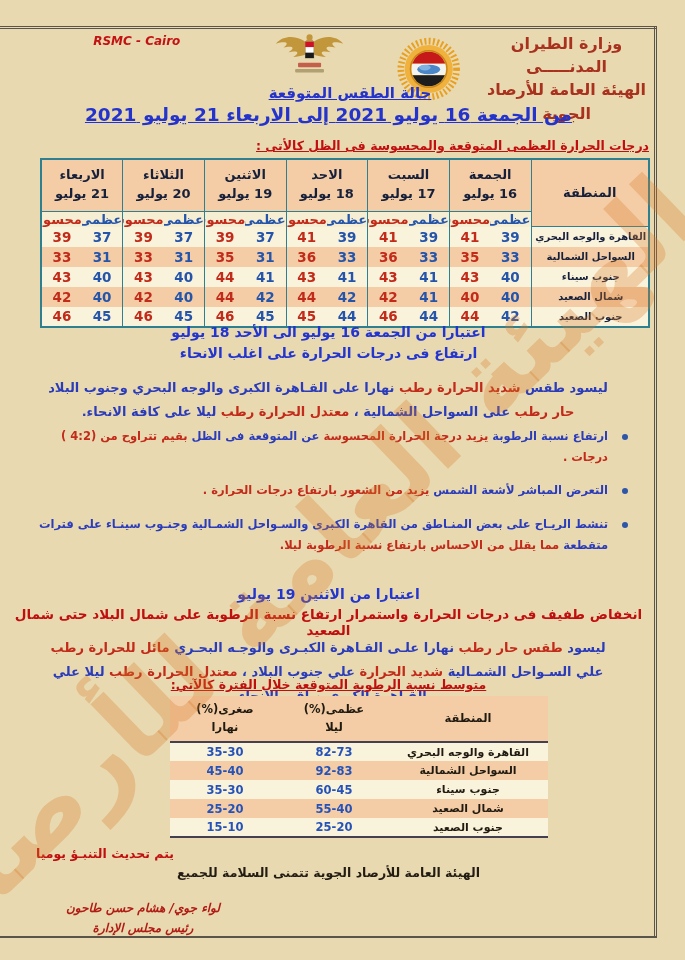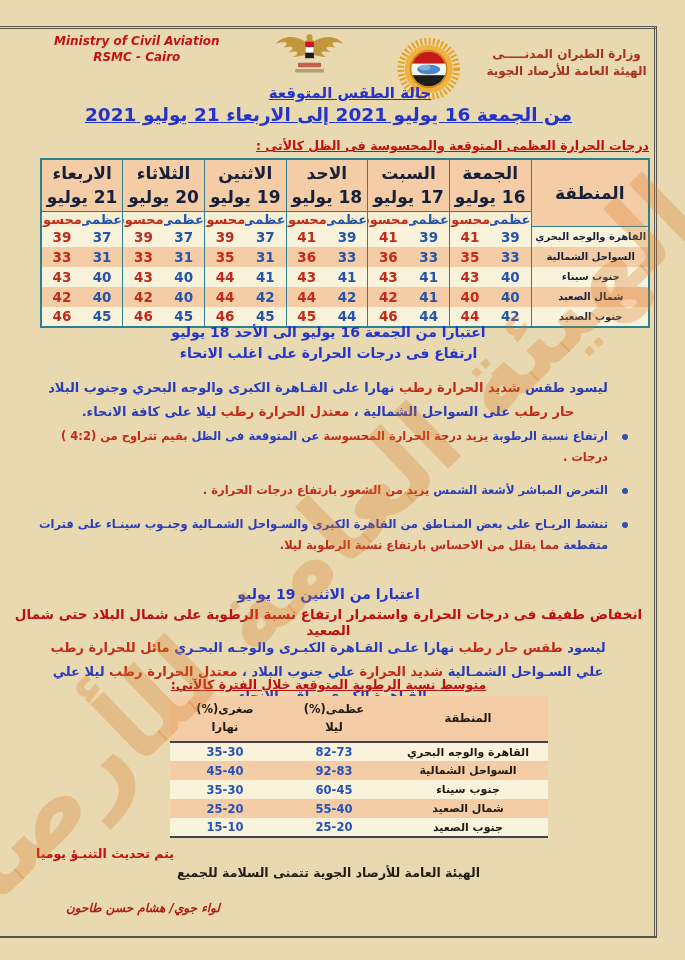--- a/index.html
+++ b/index.html
@@ -21,31 +21,31 @@
     position:absolute; top:462px; left:-130px; width:940px; z-index:5;
     transform:rotate(-44deg); font-size:104px; font-weight:bold; direction:rtl;
     white-space:nowrap; color:rgba(216,122,40,0.30); letter-spacing:-5px;
     pointer-events:none; text-align:center;
   }
 
   .hdr{position:absolute; top:30px; left:8px; width:645px; display:flex; align-items:flex-start; z-index:2;}
   .hdr-en{width:268px; text-align:center; color:#c31212; font-weight:bold; font-style:italic; font-size:12px; line-height:1.3; padding-top:4px;}
   .logo-wings{width:74px; height:58px; margin-left:8px;}
   .logo-sun{width:66px; height:66px; margin-left:52px; margin-top:6px;}
-  .hdr-ar{width:180px; margin-left:20px; text-align:center; direction:rtl; color:#a8321e; font-weight:bold; font-size:12px; line-height:1.45; padding-top:16px;}
+  .hdr-ar{width:180px; margin-left:20px; text-align:center; direction:rtl; color:#a8321e; font-weight:bold; font-size:16px; line-height:1.45; padding-top:2px;}
 
   .title1{position:absolute; top:84px; left:0; width:657px; text-align:center; direction:rtl; color:#2433cc; font-weight:bold; font-size:15px; text-decoration:underline; z-index:2;padding-left:43px;}
   .title2{position:absolute; top:104px; left:0; width:657px; text-align:center; direction:rtl; color:#2433cc; font-weight:bold; font-size:18.5px; text-decoration:underline; z-index:2;}
   .temp-heading{position:absolute; top:138px; right:36px; width:615px; text-align:right; direction:rtl; color:var(--red); font-weight:bold; font-size:12.5px; text-decoration:underline; z-index:2;}
 
   table{border-collapse:collapse; table-layout:fixed;}
   .temp-table{position:absolute; top:158px; left:40px; width:610px; direction:rtl; z-index:2;
     border:2px solid var(--tborder); background:var(--cream);}
   .temp-table th,.temp-table td{text-align:center; vertical-align:middle; overflow:hidden;}
-  .temp-table thead tr.days th{background:var(--peach); height:52px; font-size:17px; font-weight:bold; color:#17203a; border-bottom:1.5px solid var(--tborder); line-height:1.45;}
+  .temp-table thead tr.days th{background:var(--peach); height:52px; font-size:13px; font-weight:bold; color:#17203a; border-bottom:1.5px solid var(--tborder); line-height:1.45;}
   .temp-table thead tr.subs th{background:var(--subhead); height:15px; font-size:13px; font-weight:bold;margin-top:45px;}
   .temp-table thead th.region-h{width:118px; background:var(--peach); font-size:13px;}
   .temp-table .sub-max{color:var(--numblue);}
   .temp-table .sub-felt{color:var(--numred);}
   .temp-table td{height:20px; font-weight:bold; font-size:13.5px;}
   .temp-table td.max{color:var(--numblue);}
   .temp-table td.felt{color:var(--numred);}
   .temp-table .gstart{border-right:1.5px solid var(--tborder);}
   .temp-table td.region-c{font-size:10px; color:#17203a; padding-left:2px;}
   .temp-table tbody tr:nth-child(even){background:var(--peach);}
@@ -80,21 +80,20 @@
 <body>
 
 <div class="frame-top"></div>
 <div class="frame-right"></div>
 <div class="frame-bottom"></div>
 
 <div class="watermark">الهيئة العامة للأرصاد الجوية</div>
 
 <div class="hdr">
   <div class="hdr-en">
-    <div>Ministry of Civil Aviation</div>
     <div>RSMC - Cairo</div>
   </div>
   <svg class="logo-wings" viewBox="0 0 74 58">
     <g fill="#c2973b">
       <path d="M37 16 C30 5, 11 2, 2 13 C12 10, 17 12, 10 17 C19 15, 23 17, 15 22 C24 20, 28 22, 20 27 C29 26, 34 25, 37 21 Z"></path>
       <path d="M37 16 C44 5, 63 2, 72 13 C62 10, 57 12, 64 17 C55 15, 51 17, 59 22 C50 20, 46 22, 54 27 C45 26, 40 25, 37 21 Z"></path>
       <circle cx="37" cy="6.5" r="3.2"></circle>
       <rect x="33.5" y="9" width="7" height="2.5"></rect>
     </g>
     <rect x="32.5" y="11" width="9" height="17" fill="#ffffff" stroke="#9b8a5a" stroke-width="0.6"></rect>
@@ -287,13 +286,14 @@
         <td class="val">25-20</td>
         <td class="val">15-10</td>
       </tr>
     </tbody>
   </table>
 
 <div class="update-note">يتم تحديث التنبـؤ يوميا</div>
 <div class="org-line">الهيئة العامة للأرصاد الجوية تتمنى السلامة للجميع</div>
 <div class="signature">
   <div>لواء جوي/ هشام حسن طاحون</div>
+  <div>رئيس مجلس الإدارة</div>
 </div>
 
 </body></html>

